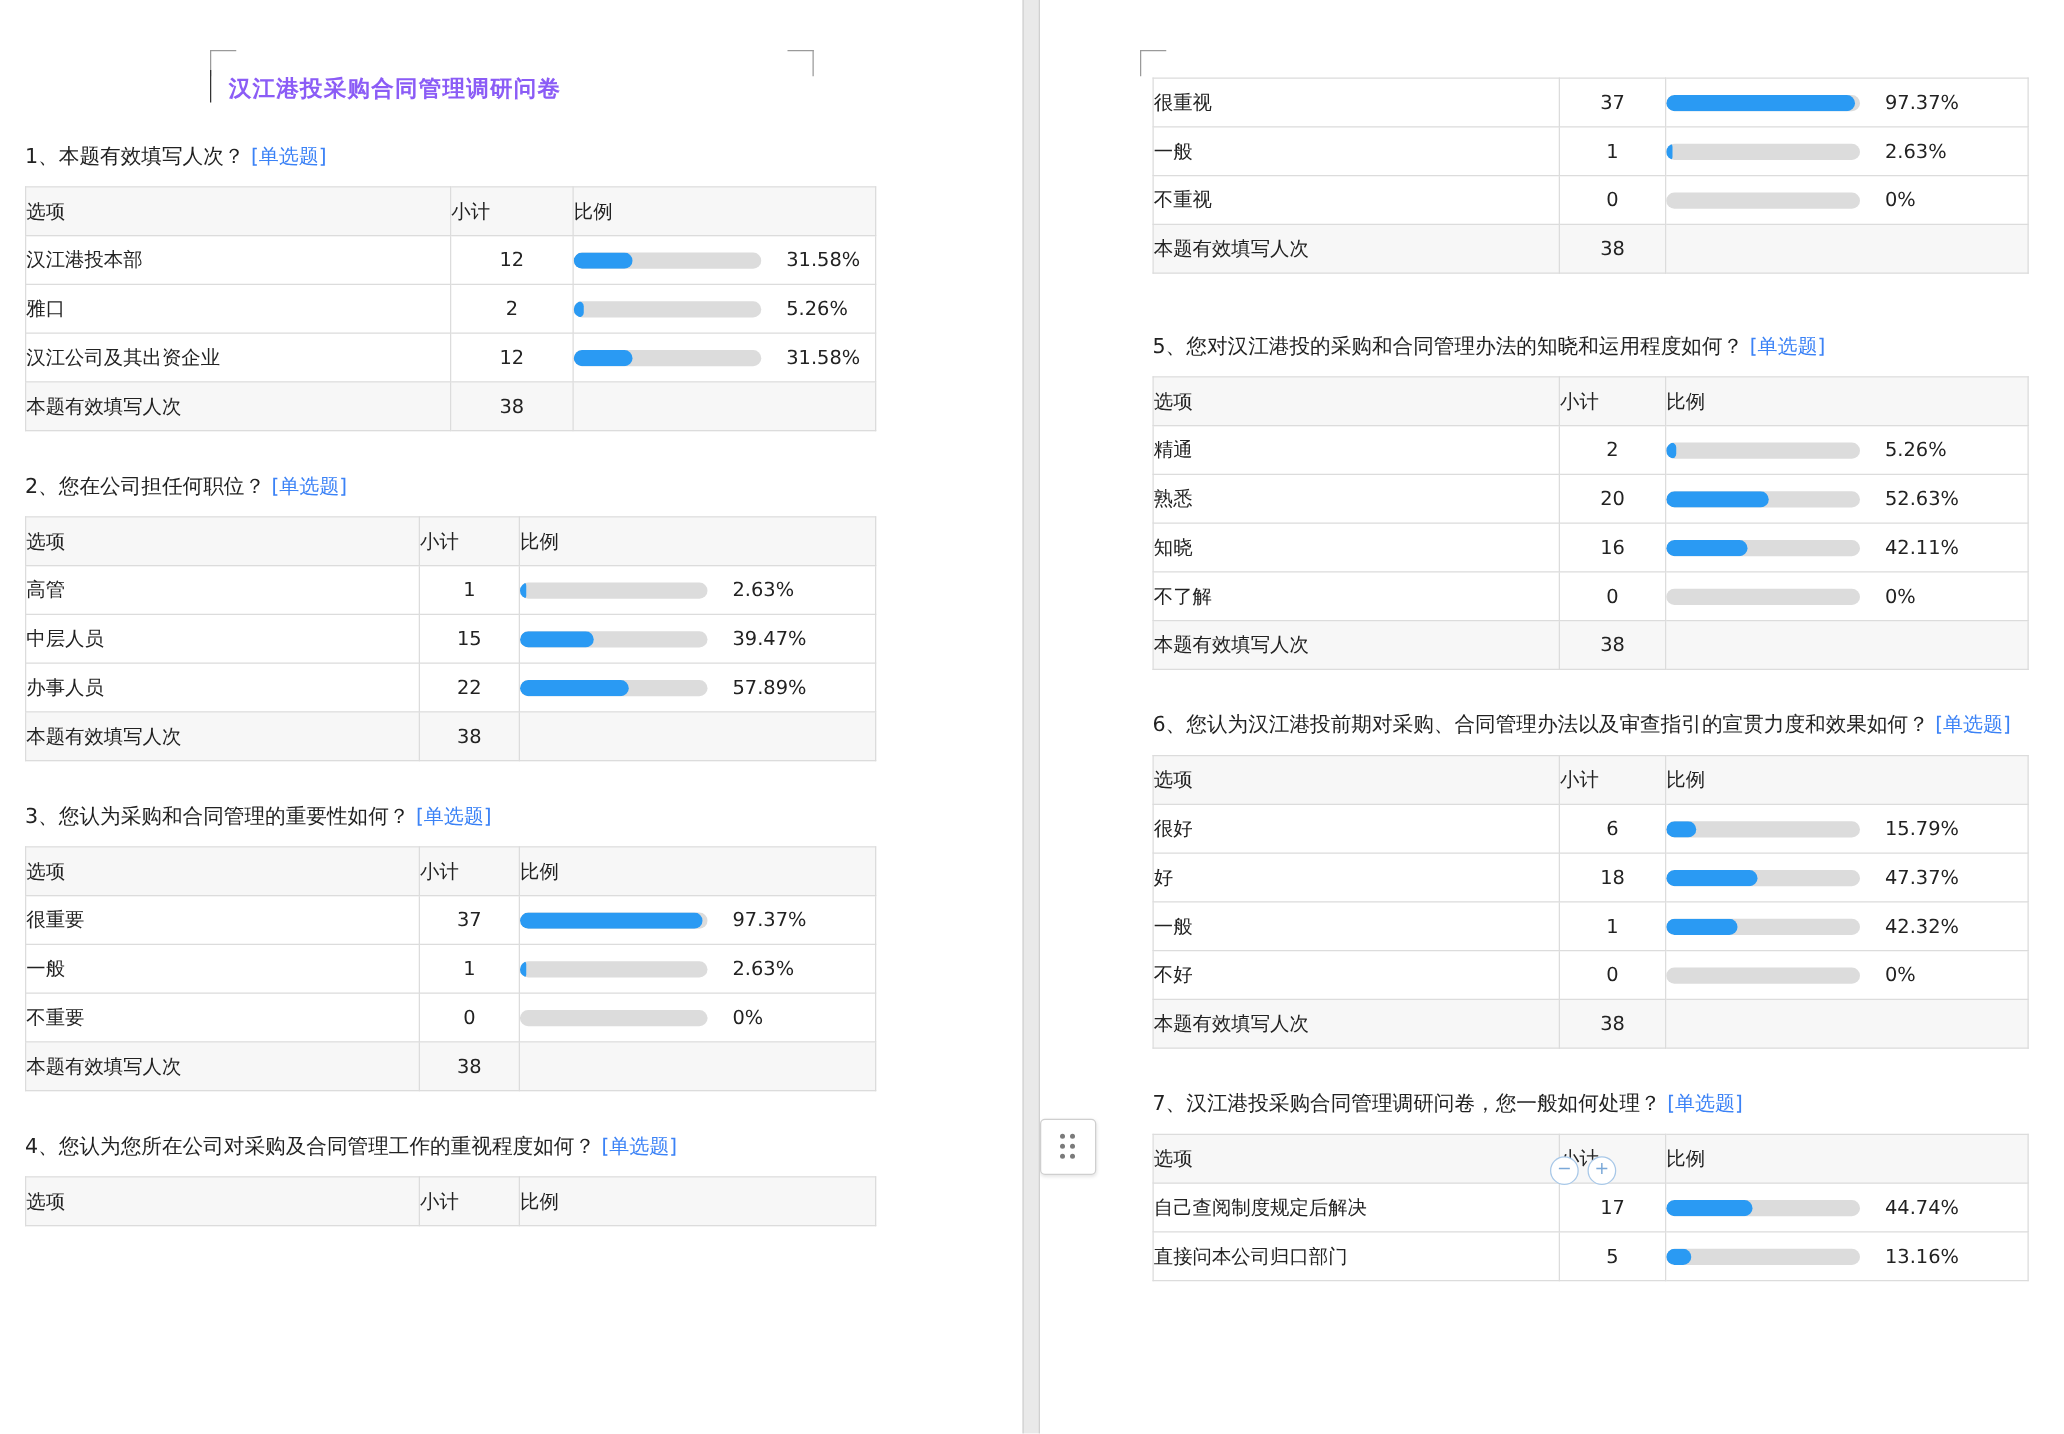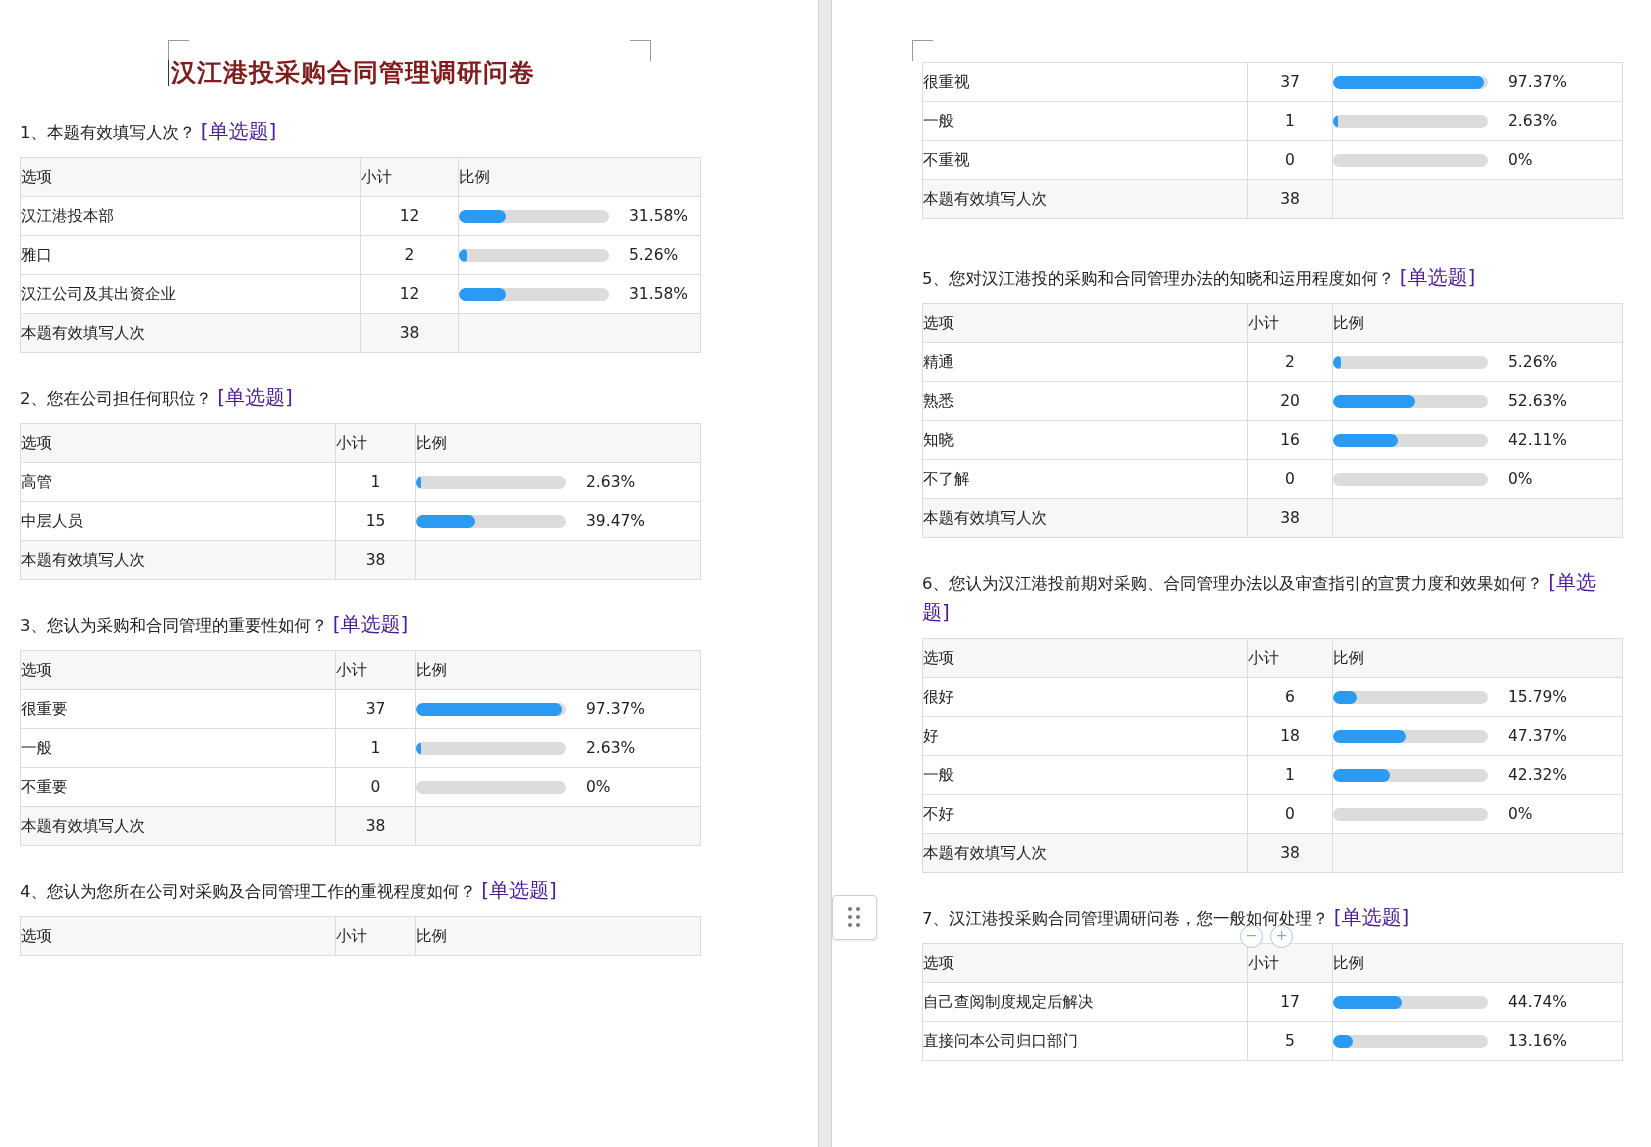--- a/index.html
+++ b/index.html
@@ -43,24 +43,24 @@
   
   .crop {
     position: absolute;
     width: 20px;
     height: 20px;
   }
   .crop.tl { border-left: 1px solid #9a9a9a; border-top: 1px solid #9a9a9a; }
   .crop.tr { border-right: 1px solid #9a9a9a; border-top: 1px solid #9a9a9a; }
 
   .doc-title {
-    font-size: 25px;
+    font-size: 18px;
     font-weight: bold;
-    color: #7f1d1d;
-    margin: 0;
+    color: #8b5cf6;
+    margin: 12px;
     padding: 0;
     letter-spacing: 1px;
     font-family: "DejaVu Sans", "Liberation Sans", sans-serif;
   }
   .title-caret {
     display: inline-block;
     width: 1px;
     height: 26px;
     background: #333;
     vertical-align: -5px;
@@ -68,22 +68,22 @@
   }
 
   .q-text {
     font-size: 16.5px;
     color: #222;
     line-height: 28px;
     margin: 0 0 10px 0;
     font-family: "DejaVu Sans", "Liberation Sans", sans-serif;
   }
   .q-type {
-    color: #4c1d95;
-    font-size: 20px;
+    color: #3b82f6;
+    font-size: 16px;
   }
 
   table.stat {
     border-collapse: collapse;
     width: 100%;
     table-layout: fixed;
     font-size: 15.5px;
     color: #222;
     font-family: "DejaVu Sans", "Liberation Sans", sans-serif;
   }
@@ -288,20 +288,32 @@
             </tr>
             <tr>
               <td class="cell-opt">中层人员</td>
               <td class="cell-cnt">15</td>
               <td class="cell-pct">
                 <div class="barwrap">
                   <div class="bartrack" style="width:150px">
                     <div class="barfill" style="width: 39.47%;"></div>
                   </div>
                   <span class="pctlabel">39.47%</span>
+                </div>
+              </td>
+            </tr>
+            <tr>
+              <td class="cell-opt">办事人员</td>
+              <td class="cell-cnt">22</td>
+              <td class="cell-pct">
+                <div class="barwrap">
+                  <div class="bartrack" style="width:150px">
+                    <div class="barfill" style="width: 57.89%;"></div>
+                  </div>
+                  <span class="pctlabel">57.89%</span>
                 </div>
               </td>
             </tr>
             <tr class="total">
               <td class="cell-opt">本题有效填写人次</td>
               <td class="cell-cnt">38</td>
               <td></td>
             </tr>
           </tbody>
         </table>

